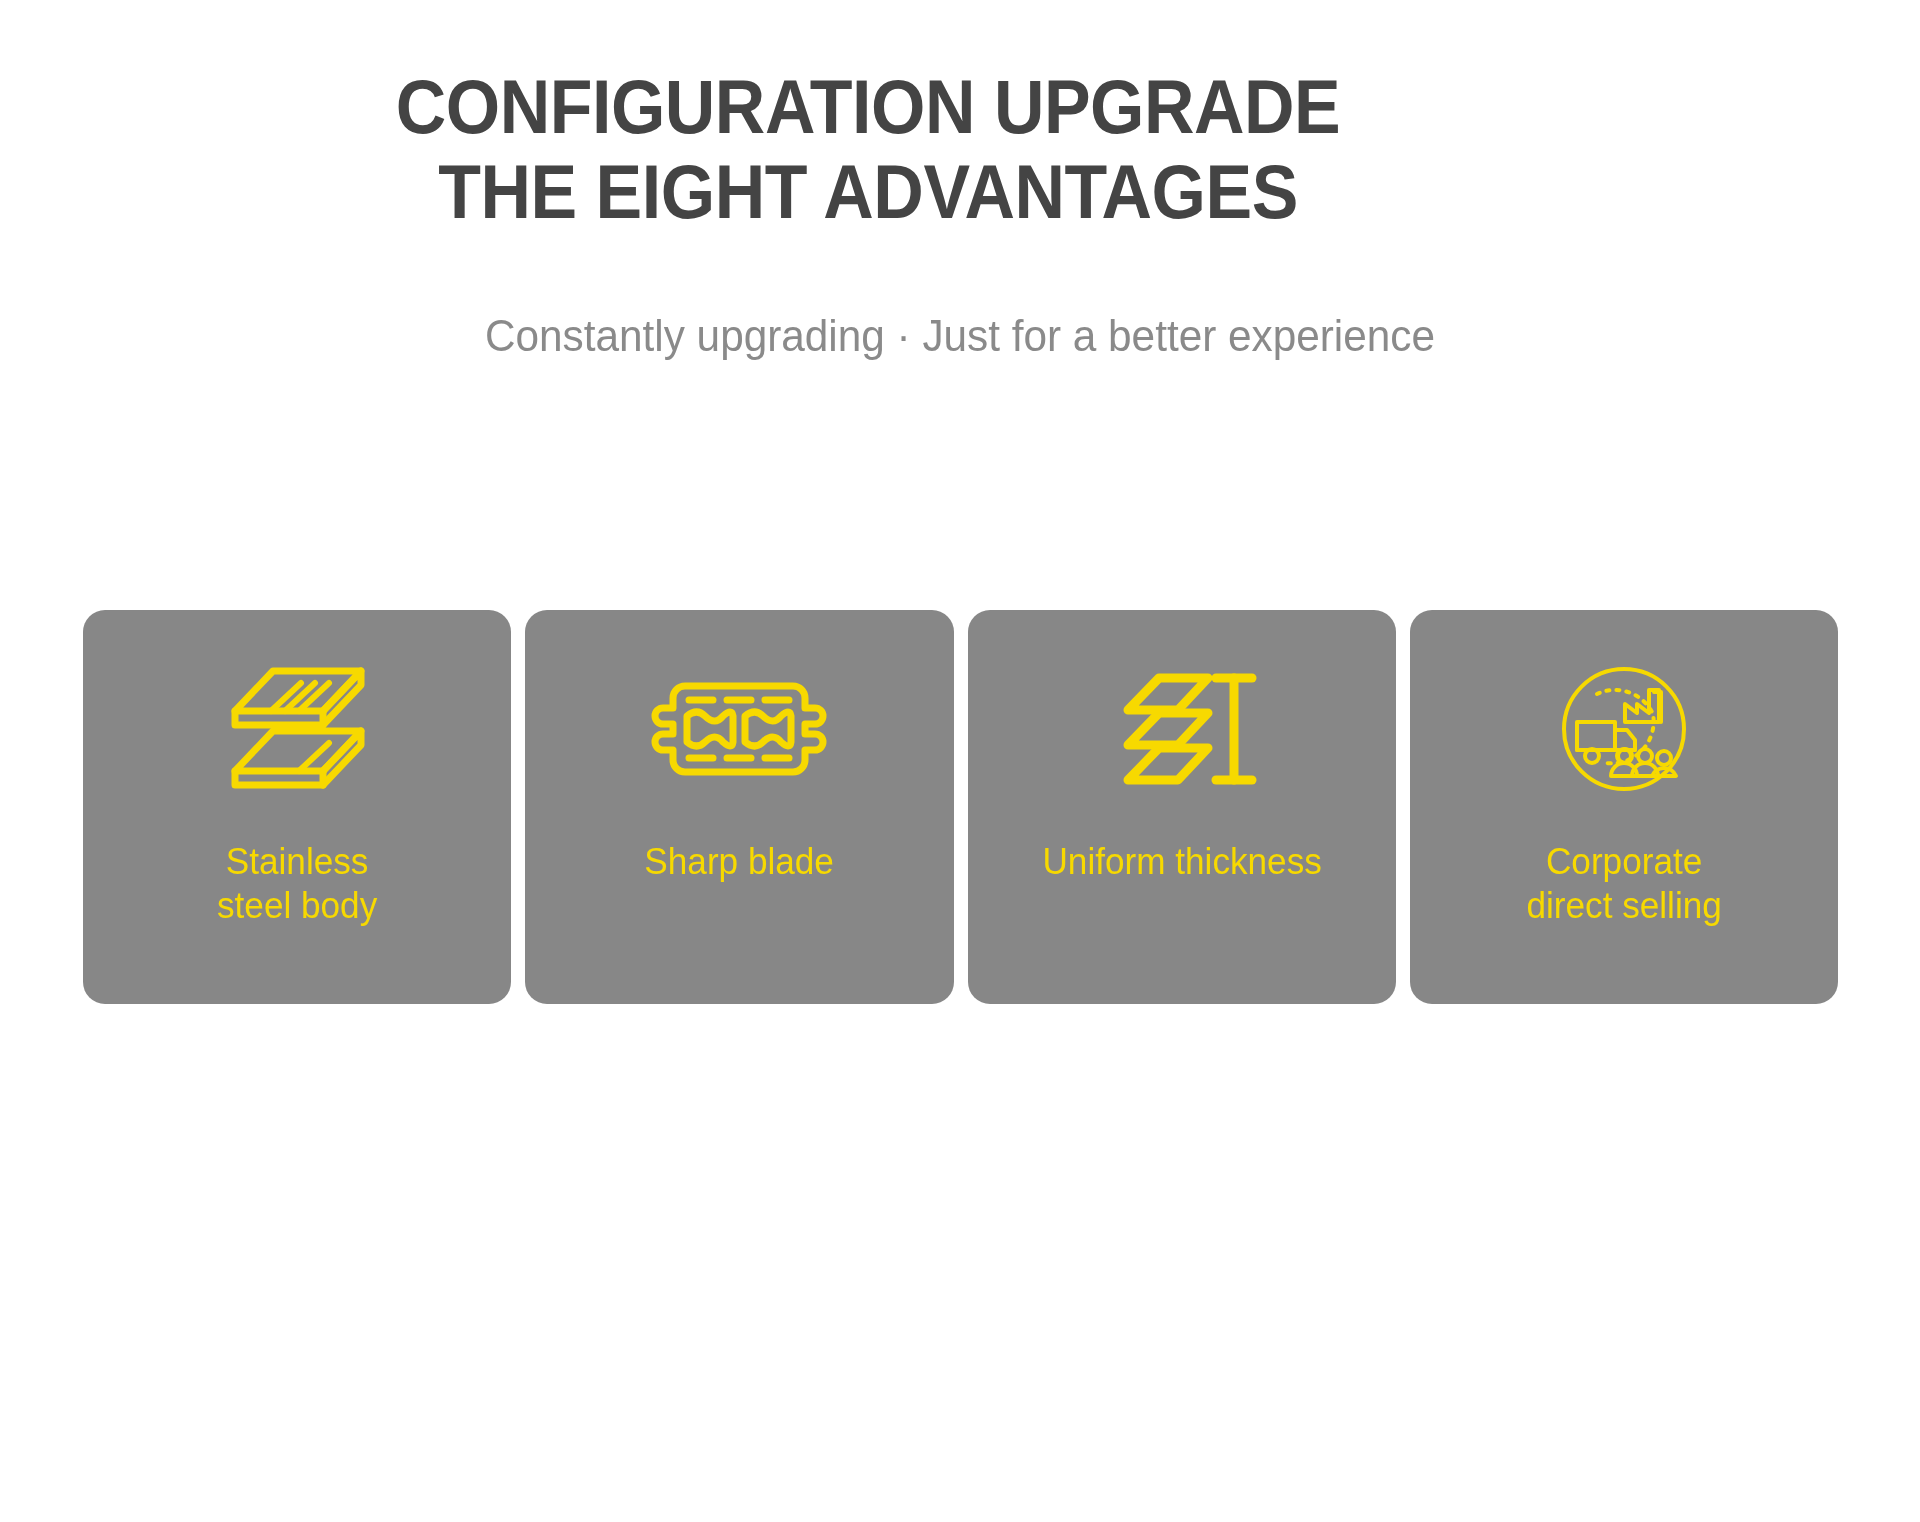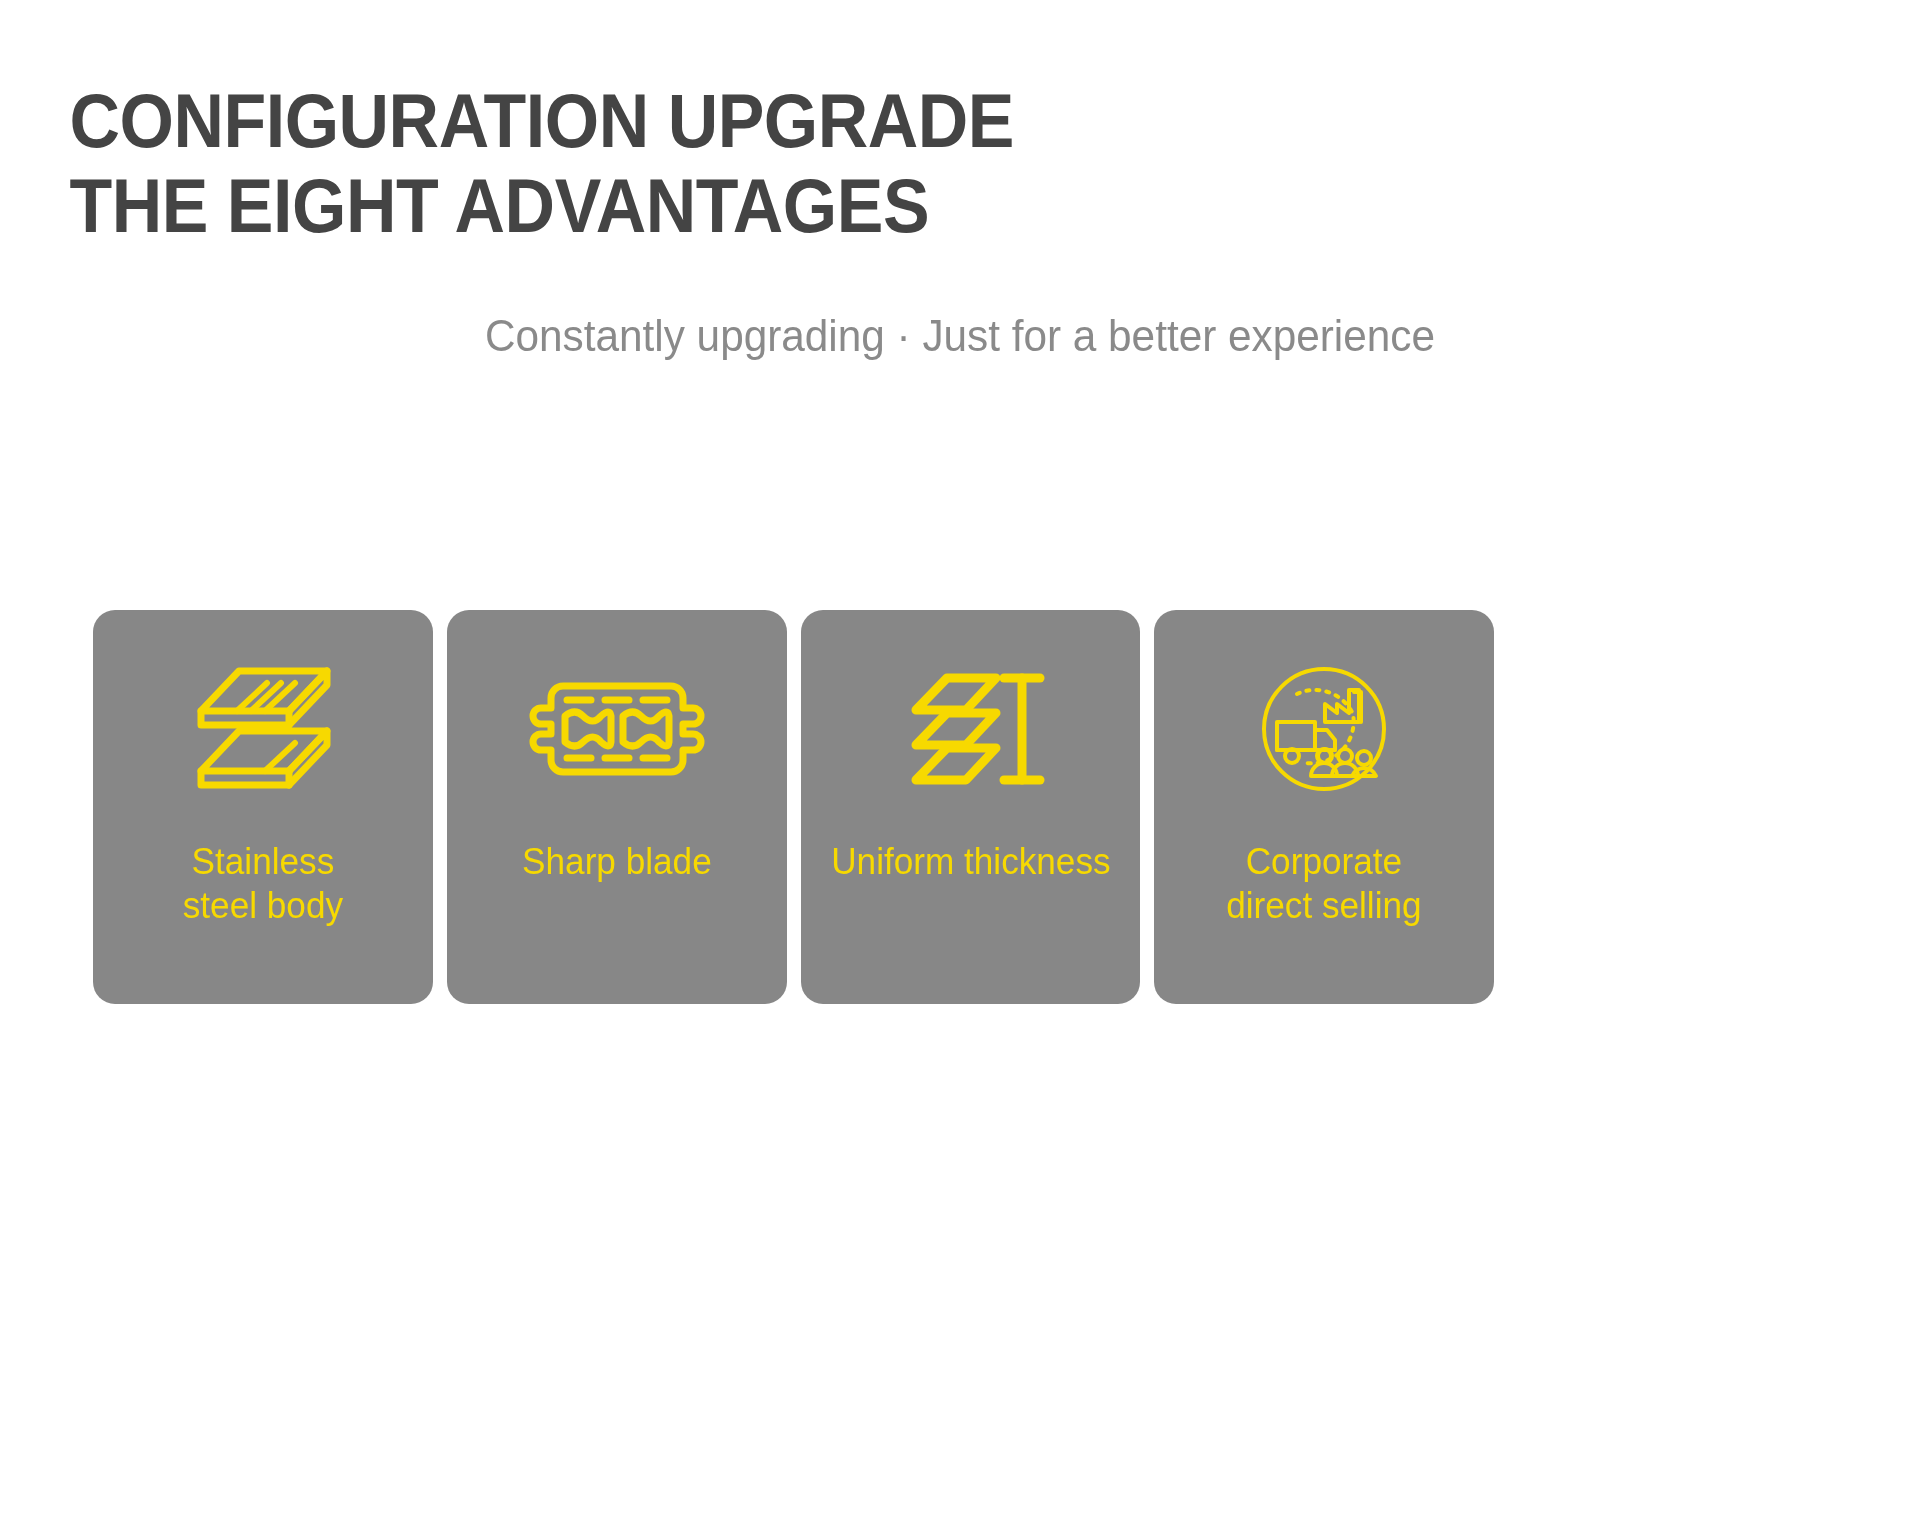--- a/index.html
+++ b/index.html
@@ -11,22 +11,23 @@
   }
   .page {
     position:relative;
     width:1920px; height:1522px;
     background:#ffffff;
   }
 
   
   .header {
     position:absolute;
-    left:0; top:78px;
+    left:0; top:64px;
     width:1736px;
+    text-align:center;
   }
   .title {
     font-family:"Liberation Sans", sans-serif;
     font-weight:bold;
     font-size:76px;
     line-height:1.12;
     letter-spacing:-0.5px;
     color:#444444;
     transform:scaleX(0.92);
     transform-origin:center top;
@@ -41,24 +42,24 @@
     font-weight:400;
     color:#8a8a8a;
     transform:scaleX(0.94);
     transform-origin:center top;
     letter-spacing:0px;
   }
 
   
   .grid {
     position:absolute;
-    left:93px; top:610px;
+    left:83px; top:610px;
     width:1755px; height:802px;
     display:grid;
-    grid-template-columns:repeat(5, 1fr);
+    grid-template-columns:repeat(4, 1fr);
     grid-template-rows:repeat(2, 1fr);
     column-gap:14px;
     row-gap:14px;
   }
   .card {
     background:#878787;
     border-radius:22px;
     position:relative;
     display:flex;
     flex-direction:column;

